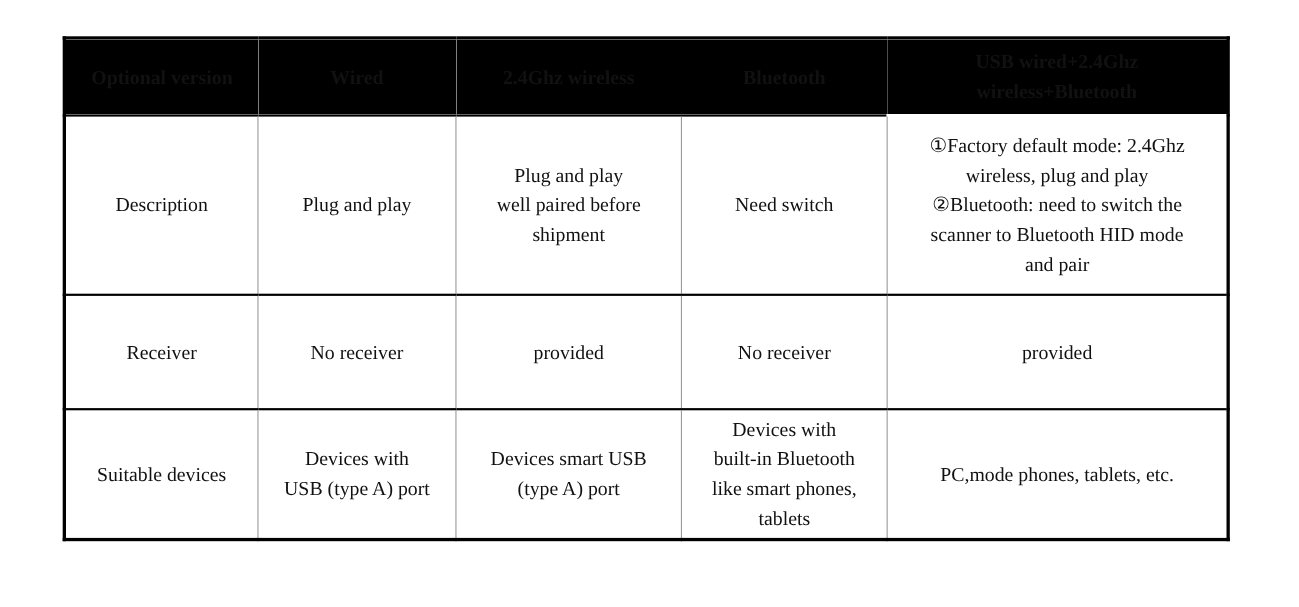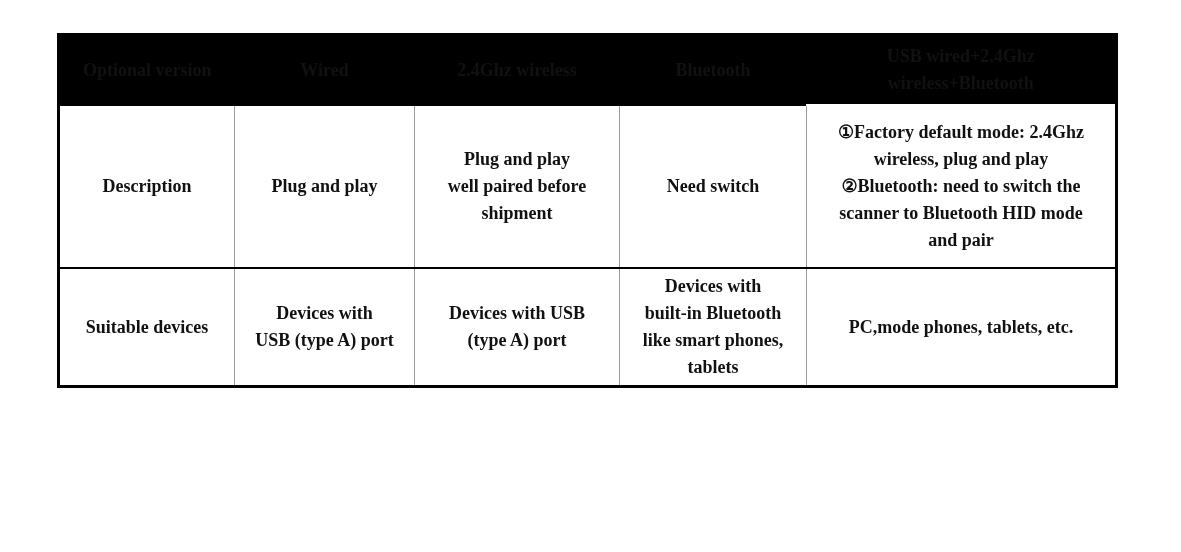--- a/index.html
+++ b/index.html
@@ -49,21 +49,21 @@
     line-height: 1.3;
     border: 0;
   }
   thead th.header-last {
     border-bottom: 2px solid #ffffff;
   }
   
   tbody td, tbody th {
     border-left: 1px solid var(--grid-line);
     border-top: 2px solid var(--outer-border);
-    font-weight: bold;
+    font-weight: normal;
   }
   tbody th.row-label {
     border-left: 0;
   }
   tr.row-description > * { height: 153px; }
   tr.row-receiver   > * { height: 94px; }
   tr.row-suitable   > * { height: 102px; }
   td.cell-left {
     text-align: left;
     padding-left: 11px;
@@ -99,25 +99,32 @@
         <td>Plug and play
 well paired before
 shipment</td>
         <td>Need switch</td>
         <td class="cell-left">①Factory default mode: 2.4Ghz
 wireless, plug and play
 ②Bluetooth: need to switch the
 scanner to Bluetooth HID mode
 and pair</td>
       </tr>
+      <tr class="row-receiver">
+        <th class="row-label">Receiver</th>
+        <td>No receiver</td>
+        <td>provided</td>
+        <td>No receiver</td>
+        <td>provided</td>
+      </tr>
       <tr class="row-suitable">
         <th class="row-label">Suitable devices</th>
         <td>Devices with
 USB (type A) port</td>
-        <td>Devices with USB
+        <td>Devices smart USB
 (type A) port</td>
         <td>Devices with
 built-in Bluetooth
 like smart phones,
 tablets</td>
         <td>PC,mode phones, tablets, etc.</td>
       </tr>
     </tbody>
   </table>
 </div>

